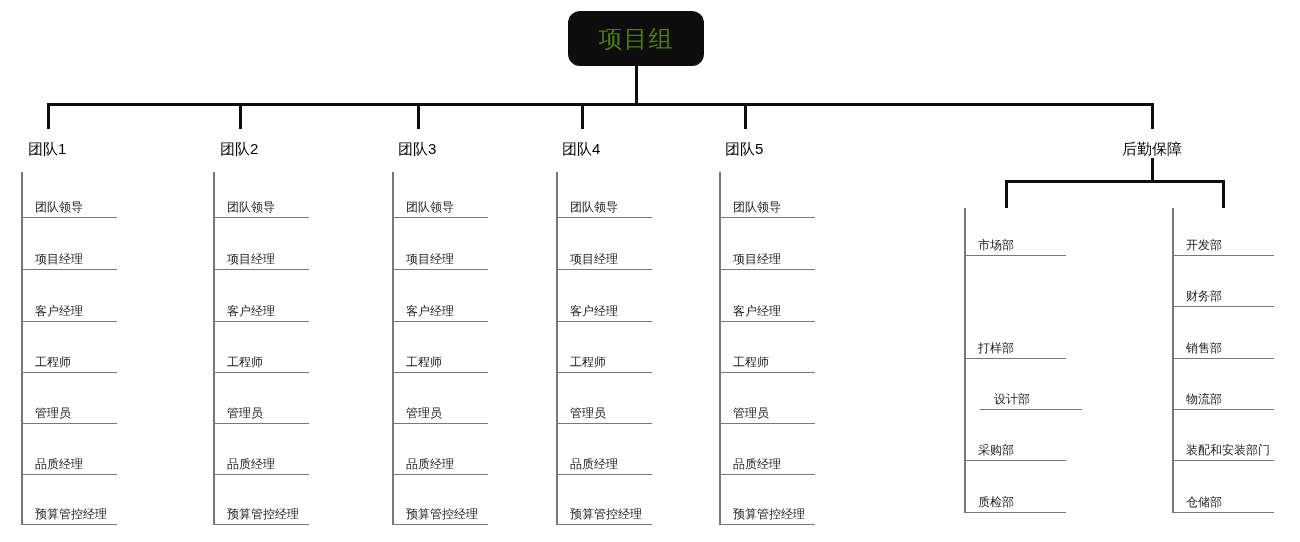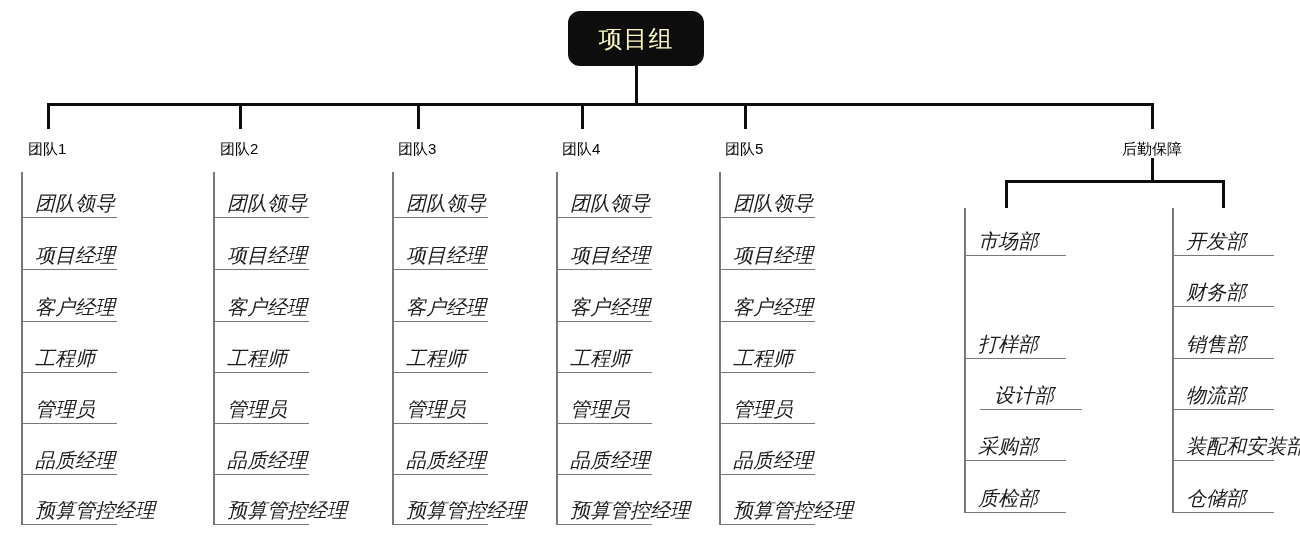--- a/index.html
+++ b/index.html
@@ -30,21 +30,21 @@
     width: 136px;
     height: 55px;
     background: #0d0d0d;
     border-radius: 12px;
     display: flex;
     align-items: center;
     justify-content: center;
     box-sizing: border-box;
   }
   .root-node-label {
-    color: #fef9c3;
+    color: #4d7c0f;
     font-size: 24px;
     letter-spacing: 1px;
     line-height: 1;
   }
   
   .conn {
     position: absolute;
     background: #0d0d0d;
   }
   .conn-h { height: 3px; }
@@ -75,25 +75,24 @@
   .item-row {
     position: absolute;
     left: 0;
     box-sizing: border-box;
     border-bottom: 1.3px solid #77787b;
   }
   .item-row-label {
     position: absolute;
     left: 14px;
     bottom: 4px;
-    font-size: 20px;
+    font-size: 12px;
     white-space: nowrap;
     line-height: 1;
     color: #1b1b1b;
-    font-style: italic;
   }
 </style>
 </head>
 <body>
 
 <div id="chart-root">
 
   <div class="root-node">
     <span class="root-node-label">项目组</span>
   </div>

